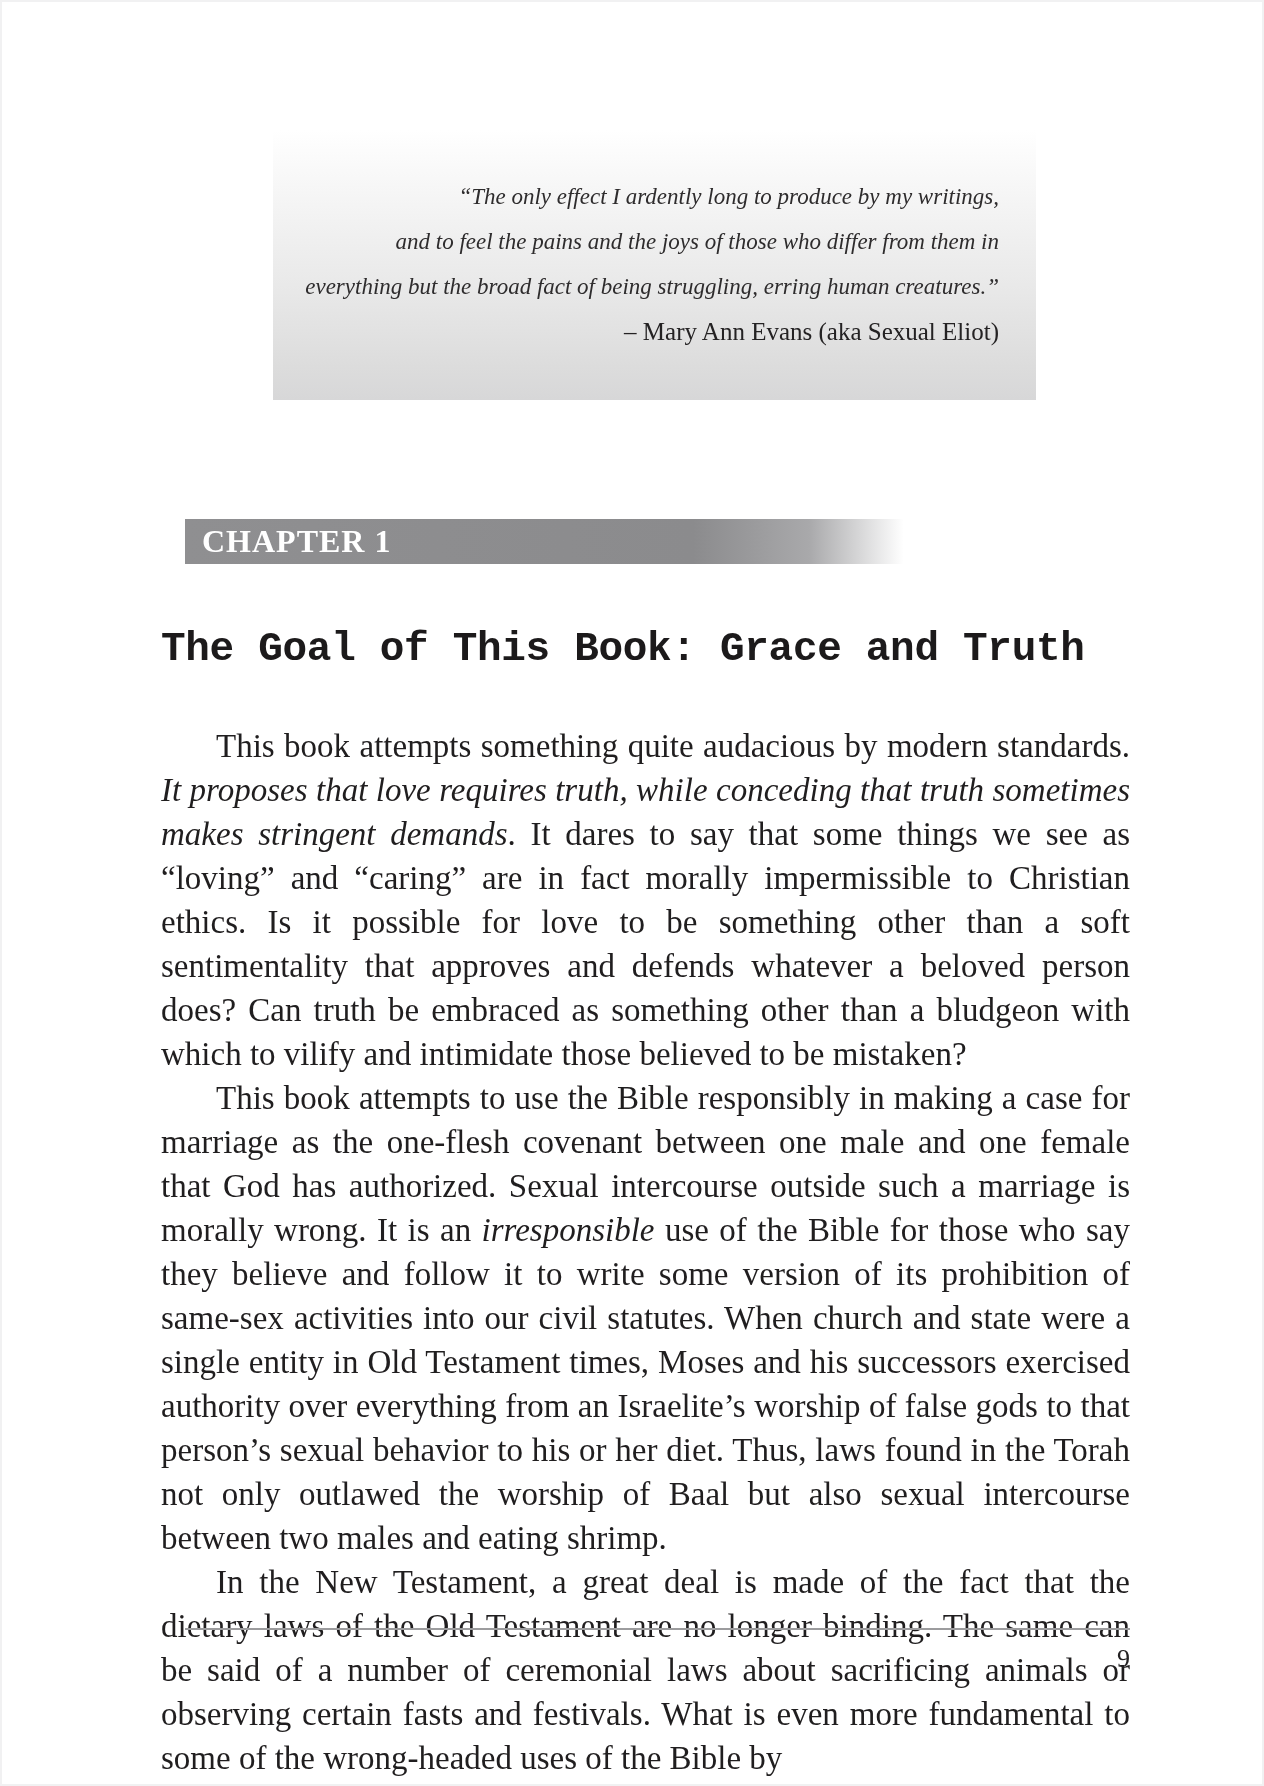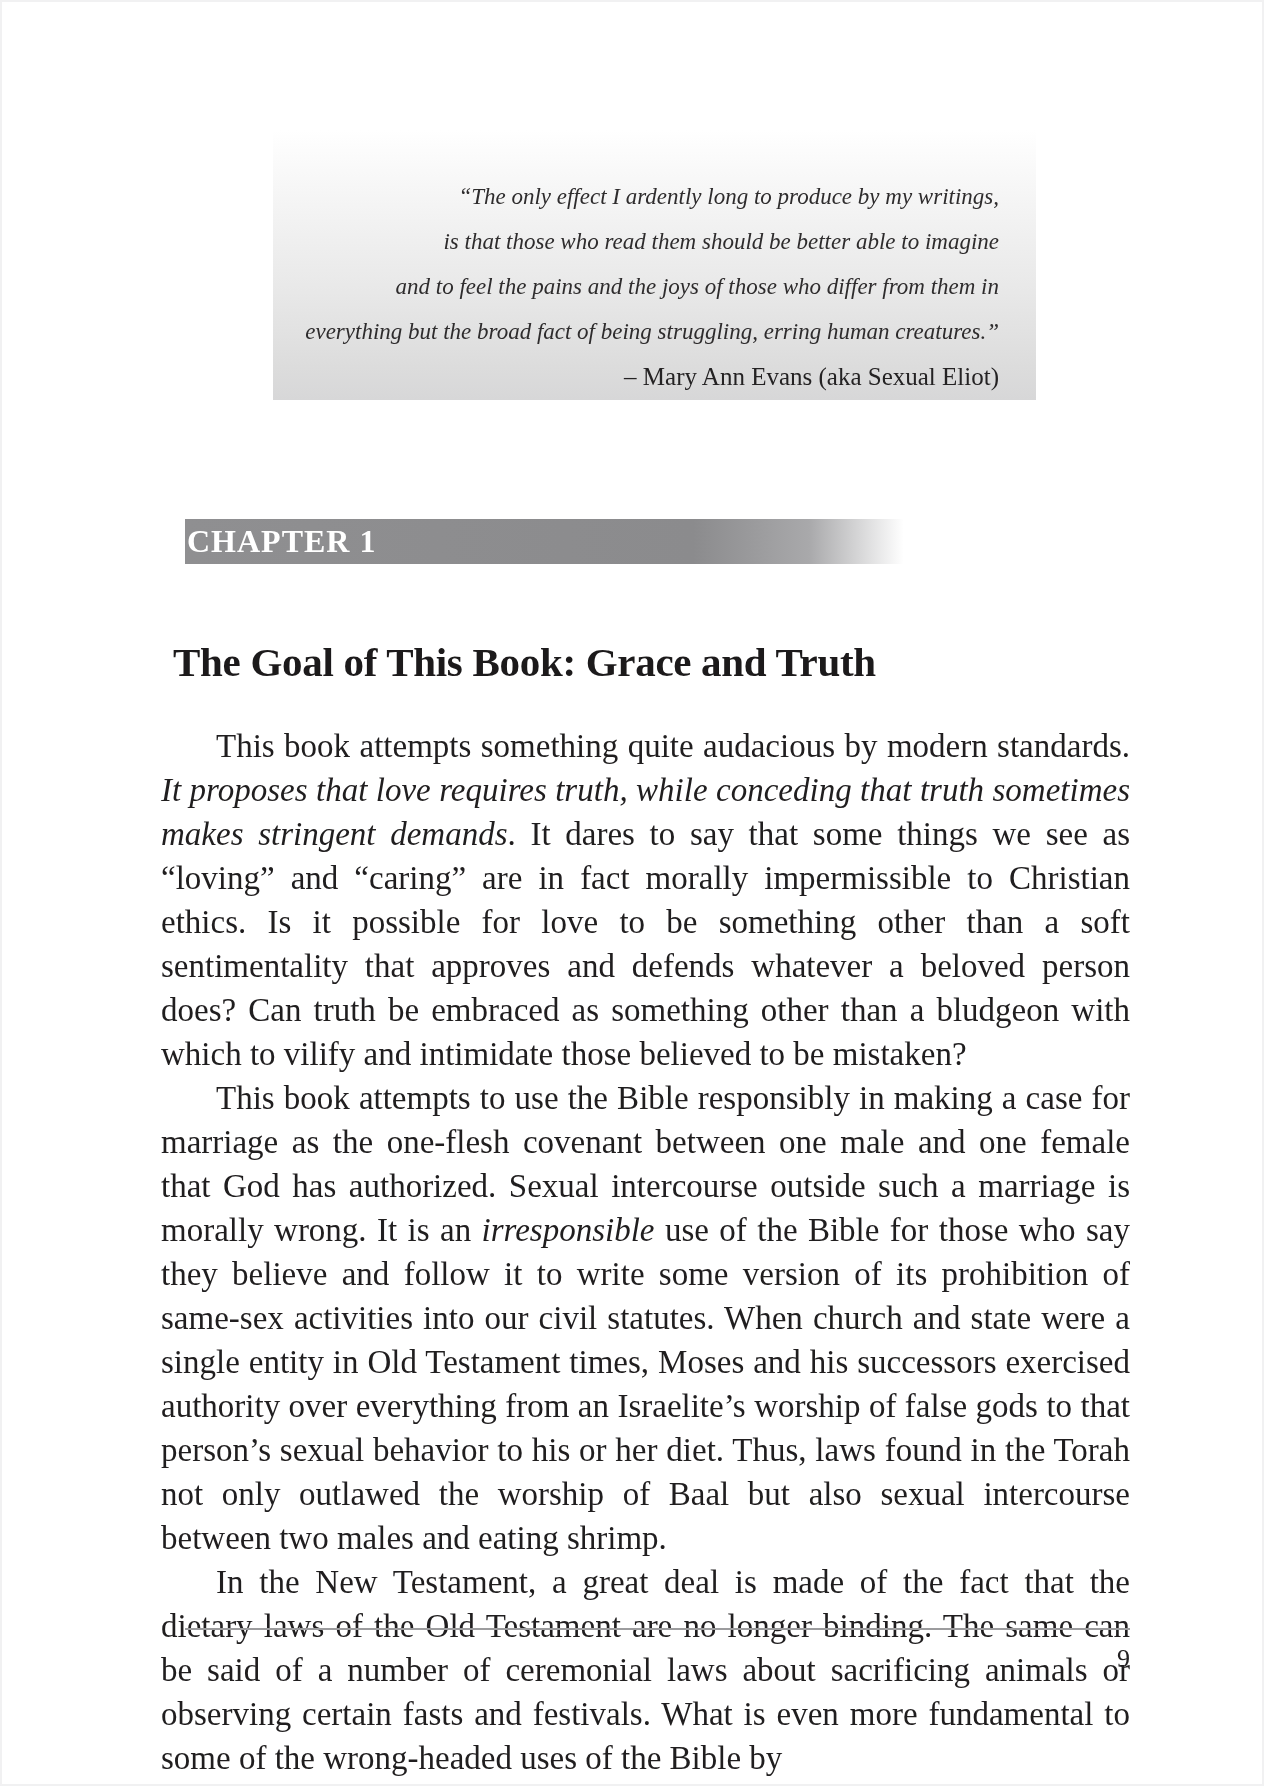--- a/index.html
+++ b/index.html
@@ -51,35 +51,36 @@
     width: 726px;
     height: 45px;
     background: linear-gradient(to right, #8f8f91 0%, #8b8b8d 70%, #a9a9ab 86%, #ffffff 99%);
   }
   .chapter-label {
     display: inline-block;
     color: #ffffff;
     font-weight: bold;
     font-size: 32px;
     line-height: 45px;
-    padding-left: 2px;
+    padding-left: 17px;
     letter-spacing: 1px;
   }
 
   
   .chapter-title {
     position: absolute;
     left: 159px;
     top: 624px;
-    margin: 12px;
+    margin: 0;
     font-size: 41px;
     font-weight: bold;
     letter-spacing: -0.3px;
     color: #1c1a1b;
     white-space: nowrap;
+    font-family: Liberation Mono, monospace;
   }
 
   
   .body-text {
     position: absolute;
     left: 159px;
     top: 722px;
     width: 969px;
     font-size: 33px;
     line-height: 44px;
@@ -113,21 +114,20 @@
   }
 </style>
 </head>
 <body>
 
 <div class="page">
 
   <div class="epigraph">
     <div>
         <div class="quote-line">“The only effect I ardently long to produce by my writings,</div>
-        <div class="quote-line">is that those who read them should be better able to imagine</div>
         <div class="quote-line">and to feel the pains and the joys of those who differ from them in</div>
         <div class="quote-line">everything but the broad fact of being struggling, erring human creatures.”</div>
       </div>
     <div class="attribution">– Mary Ann Evans (aka Sexual Eliot)</div>
   </div>
 
   <div class="chapter-bar">
     <span class="chapter-label">CHAPTER 1</span>
   </div>
 

